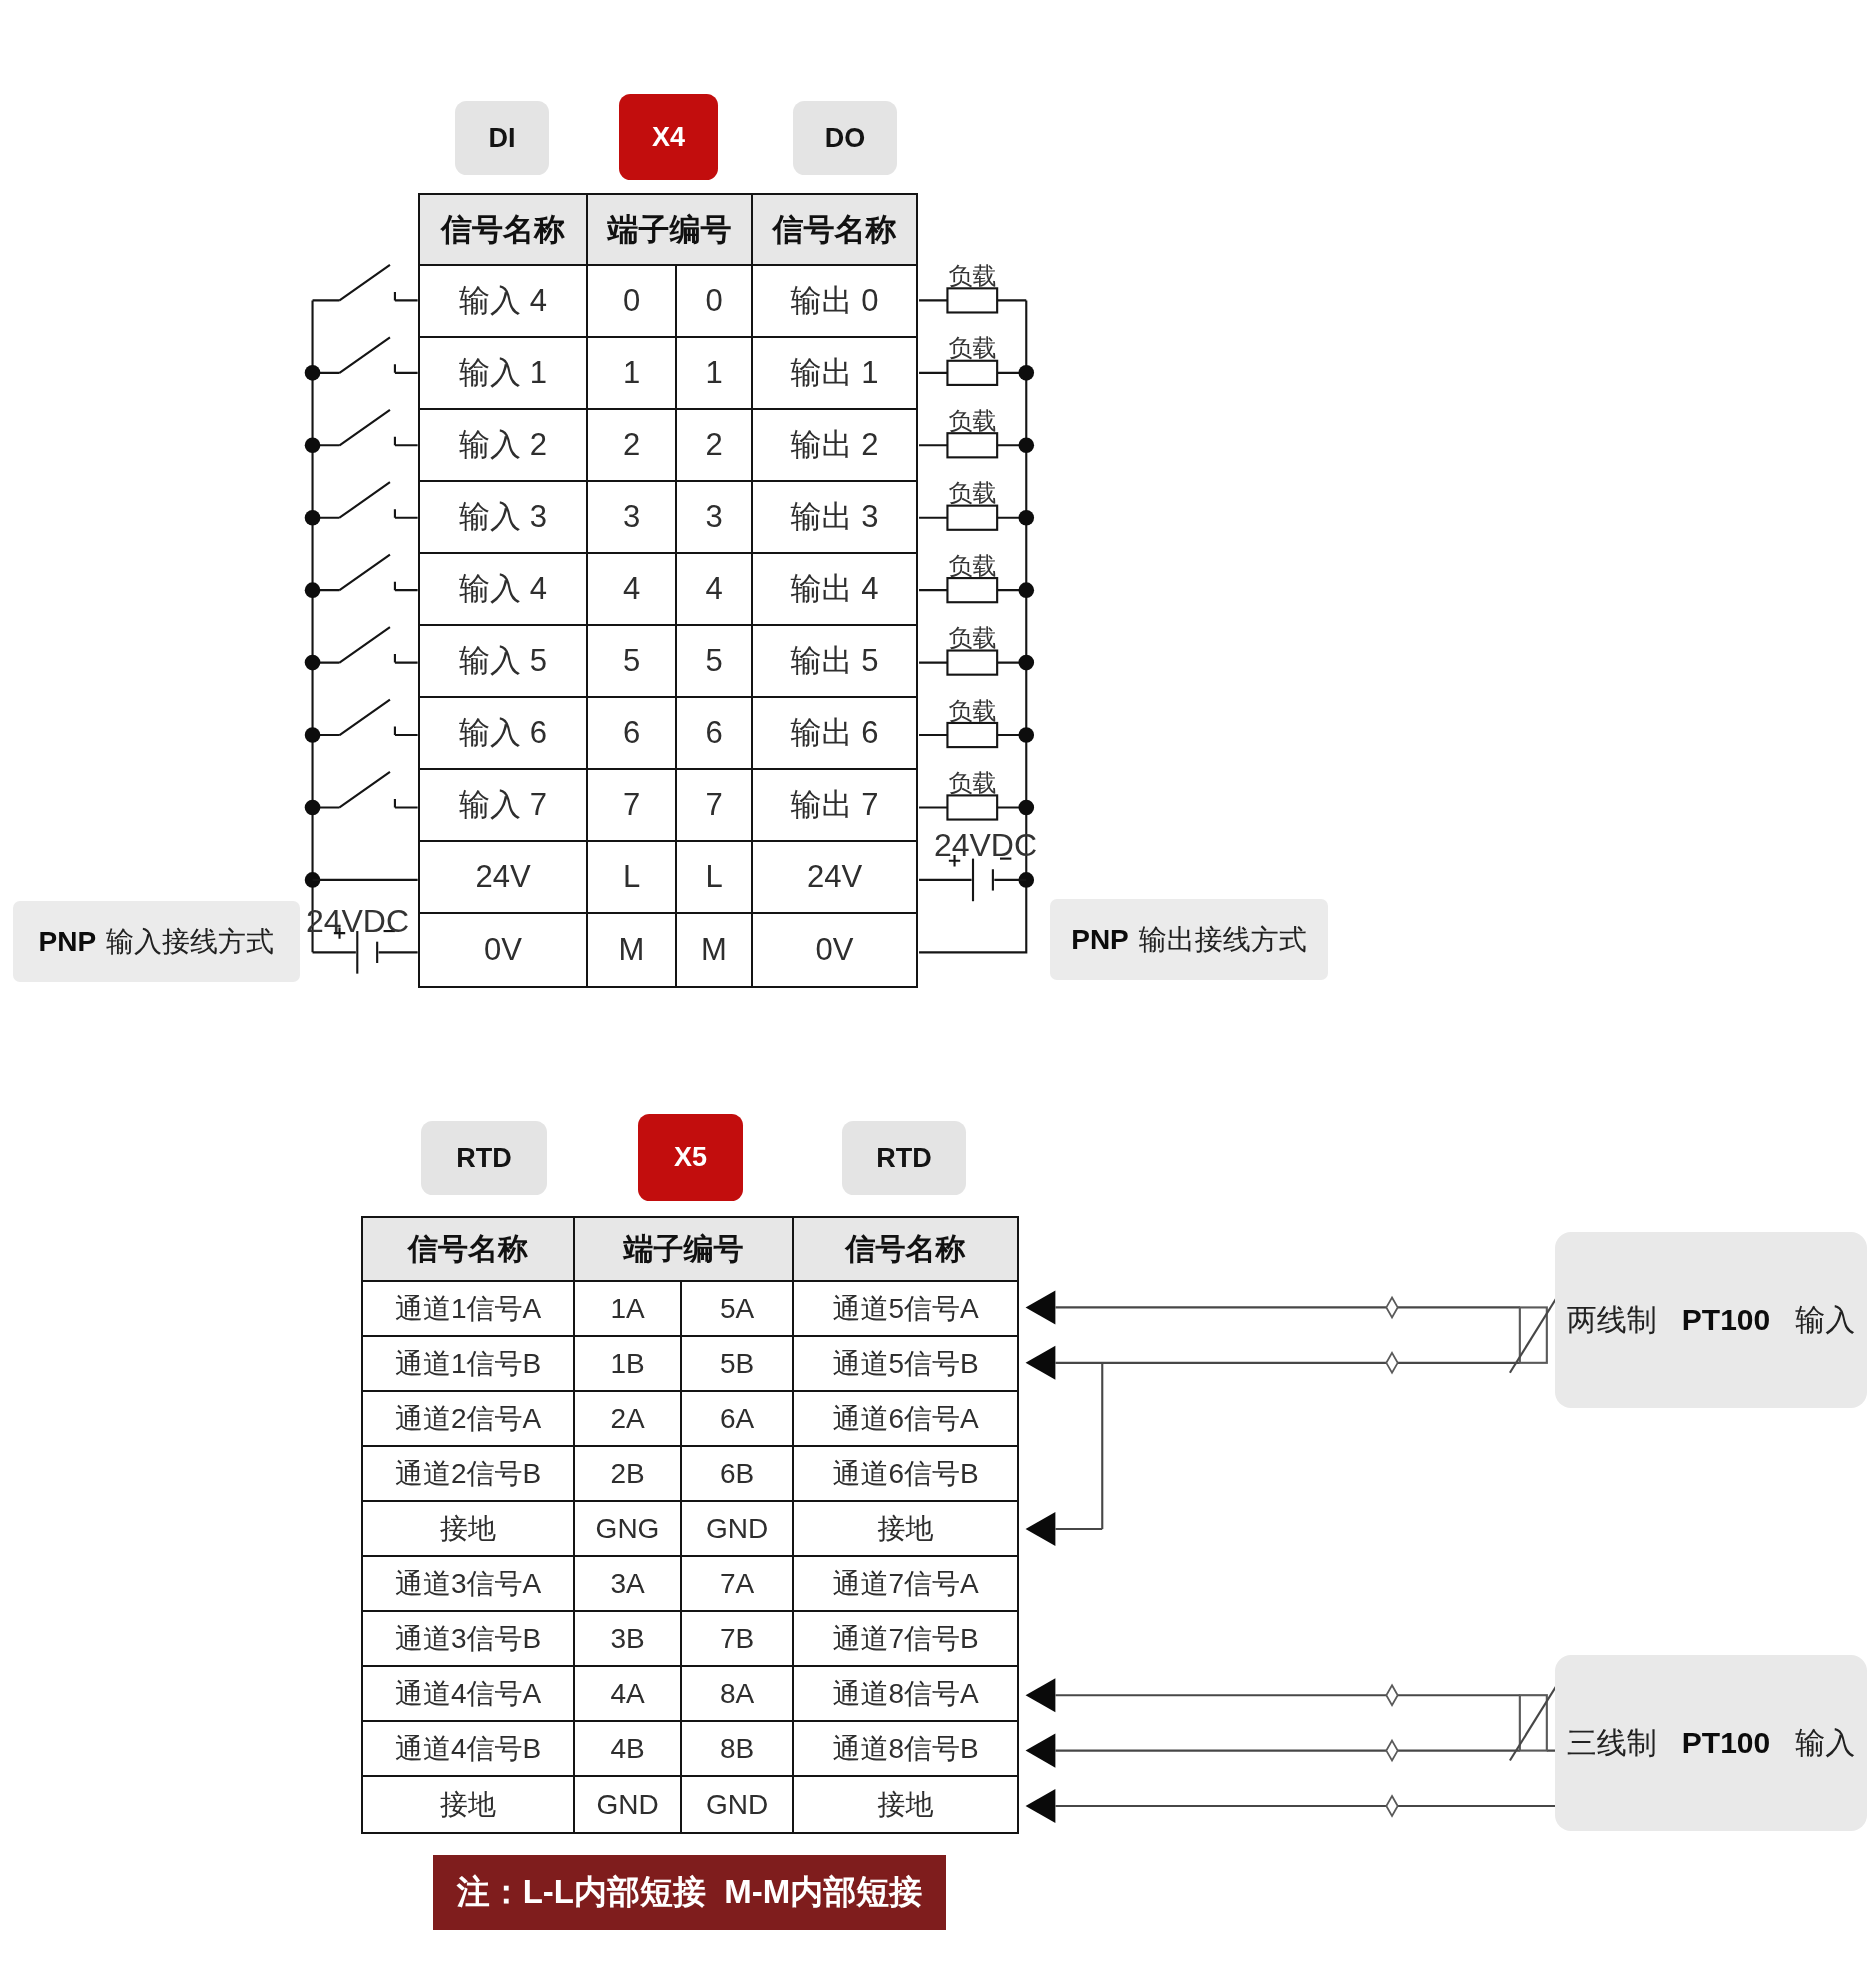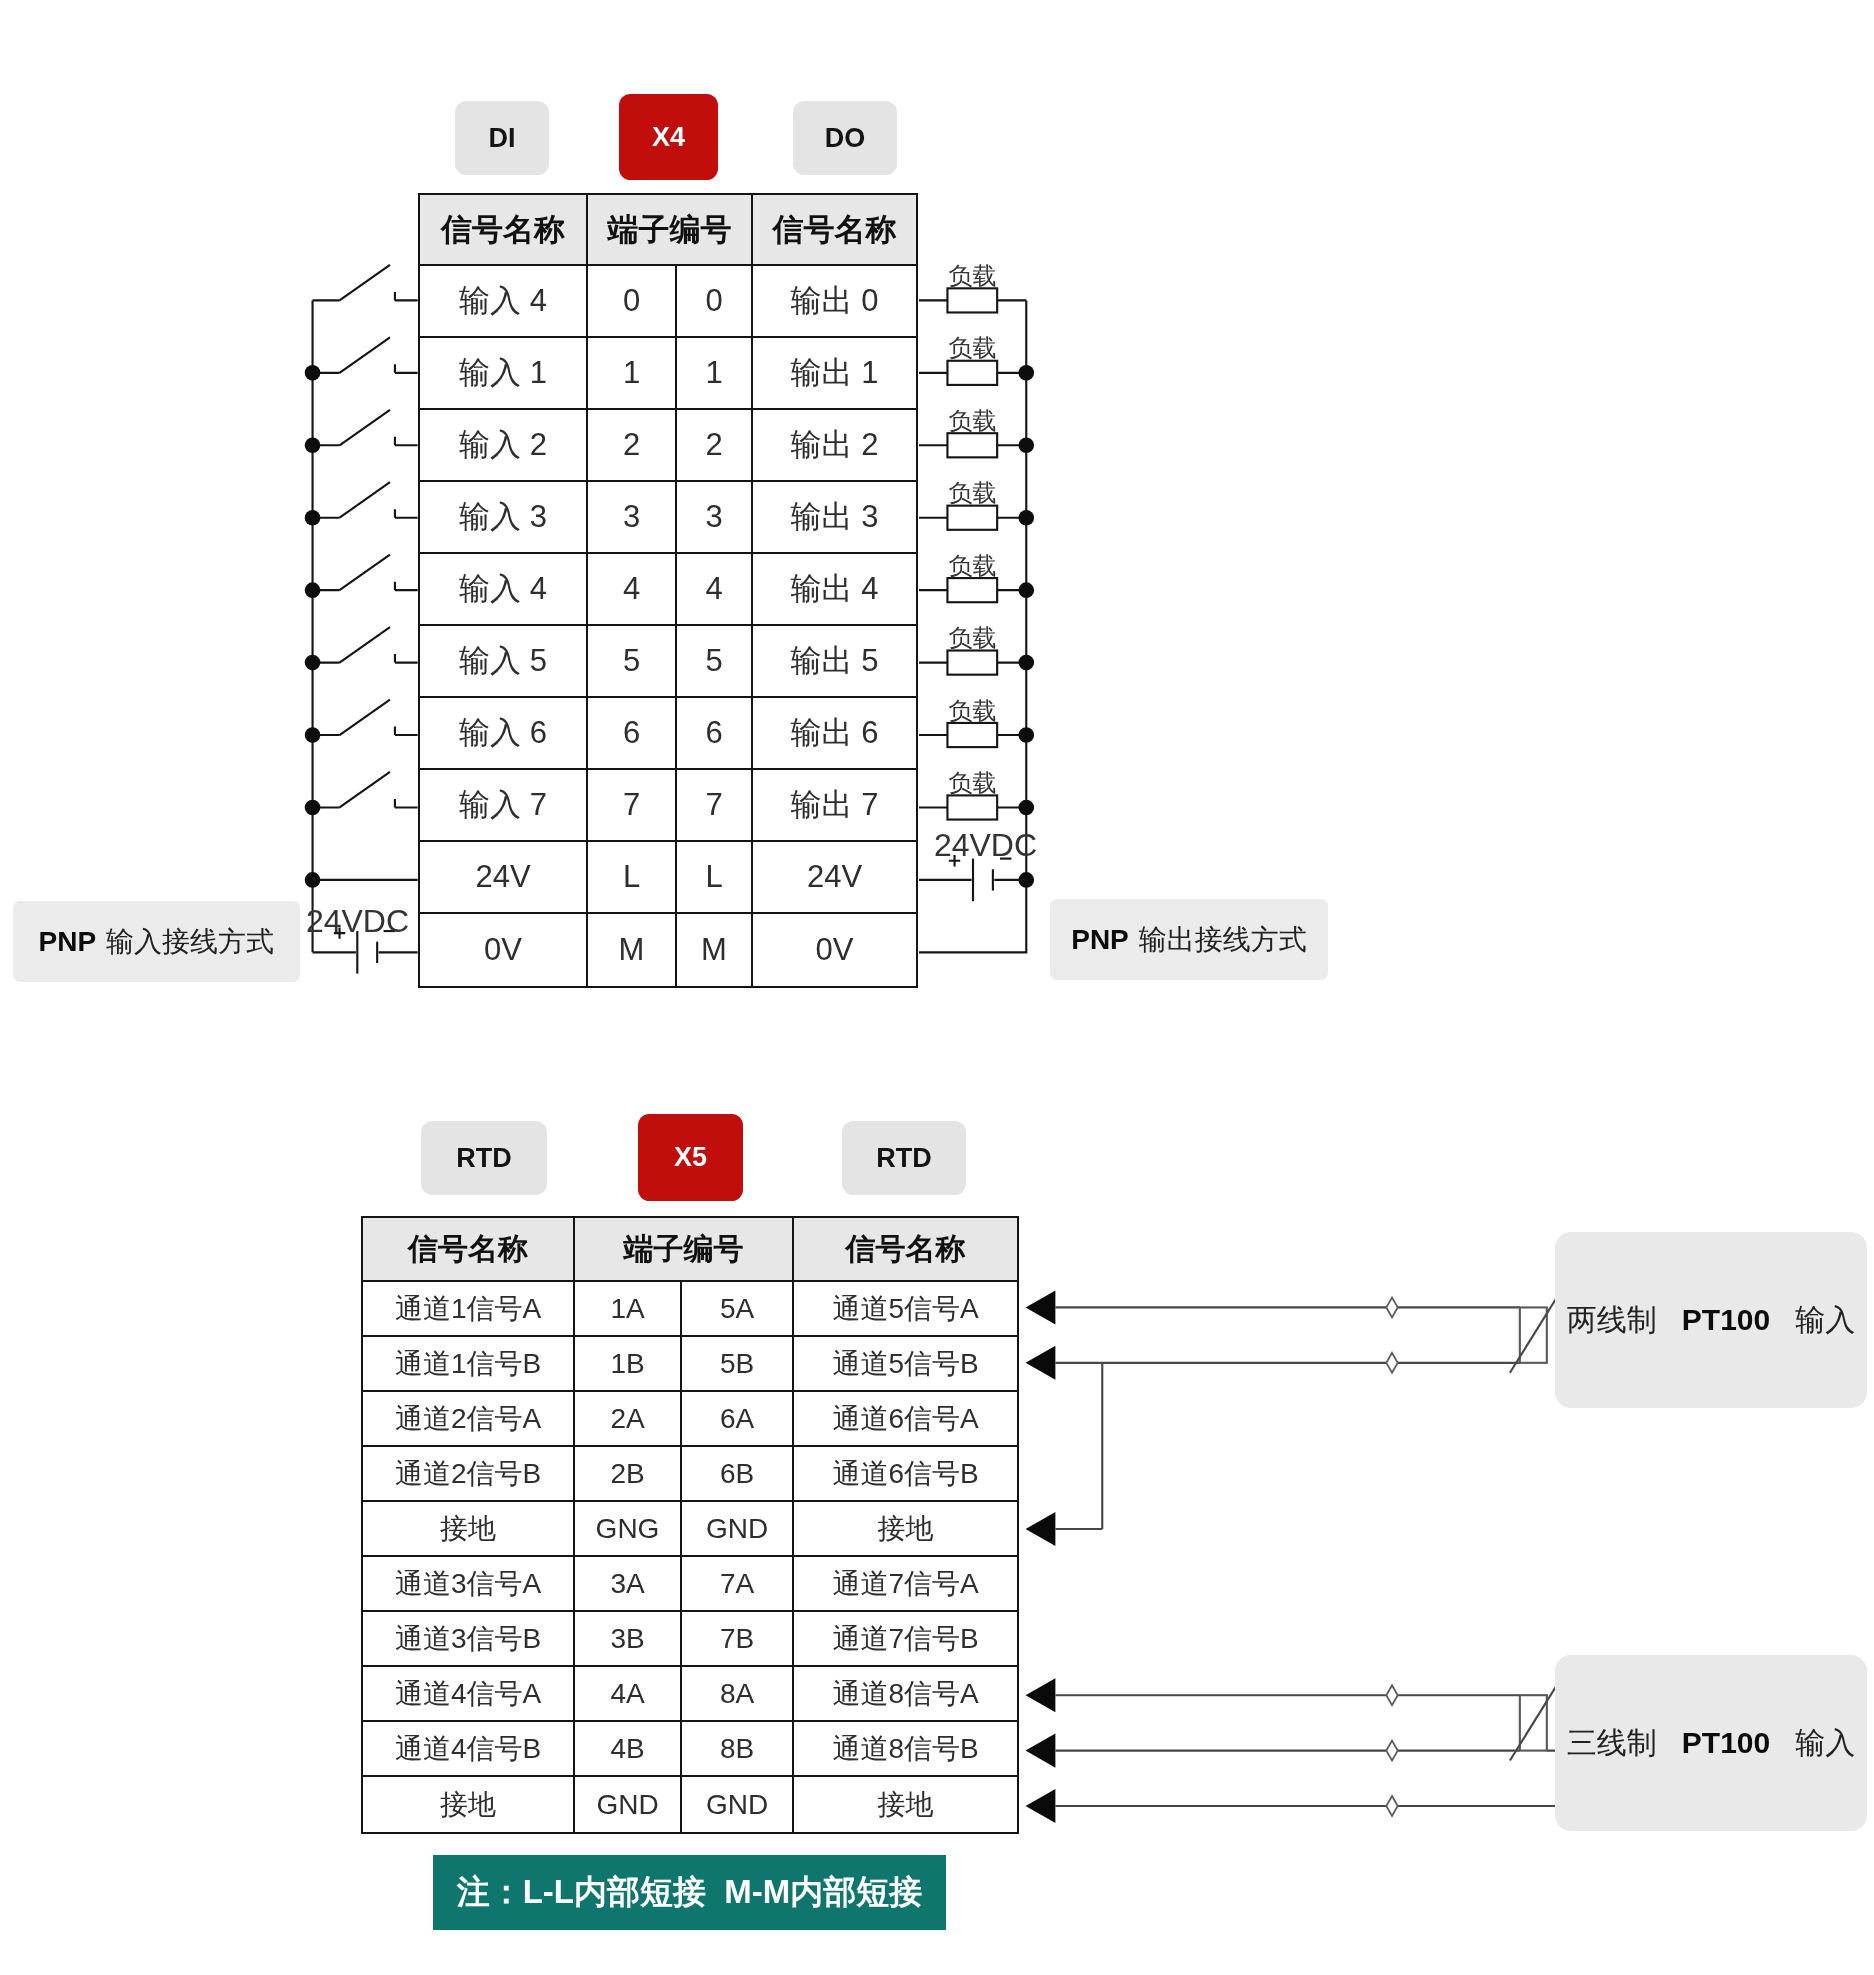--- a/index.html
+++ b/index.html
@@ -39,21 +39,21 @@
          align-items:center;justify-content:center;font-size:30px;color:#222;}
   #pt2{left:1555px;top:1232px;}
   #pt3{left:1555px;top:1655px;}
   .ptbox .b{font-weight:800;margin:0 25px;color:#0c0c0c;text-align:right;}
 
   .load-lbl{position:absolute;left:944px;width:57px;text-align:center;font-size:24px;color:#333;}
   .vdc{position:absolute;width:107px;text-align:center;font-size:32px;color:#333;}
   #vdc-left{left:304px;top:903px;}
   #vdc-right{left:932px;top:827px;}
 
-  #note{position:absolute;left:433px;top:1855px;width:513px;height:75px;background:#0f766e;color:#fff;
+  #note{position:absolute;left:433px;top:1855px;width:513px;height:75px;background:#7f1d1d;color:#fff;
         font-weight:700;font-size:33px;display:flex;align-items:center;justify-content:center;white-space:pre;}
 
   svg.wires{position:absolute;left:0;top:0;}
   .w{stroke:#151515;stroke-width:3;fill:none;}
   .w2{stroke:#474747;stroke-width:3;fill:none;}
   .dot{fill:#0d0d0d;}
   .res{fill:#ffffff;stroke:#151515;stroke-width:3;}
   .sens{fill:#ffffff;stroke:#5a5a5a;stroke-width:3;}
   .dia{fill:#ffffff;stroke:#5a5a5a;stroke-width:2.5;}
   .arr{fill:#0a0a0a;}

